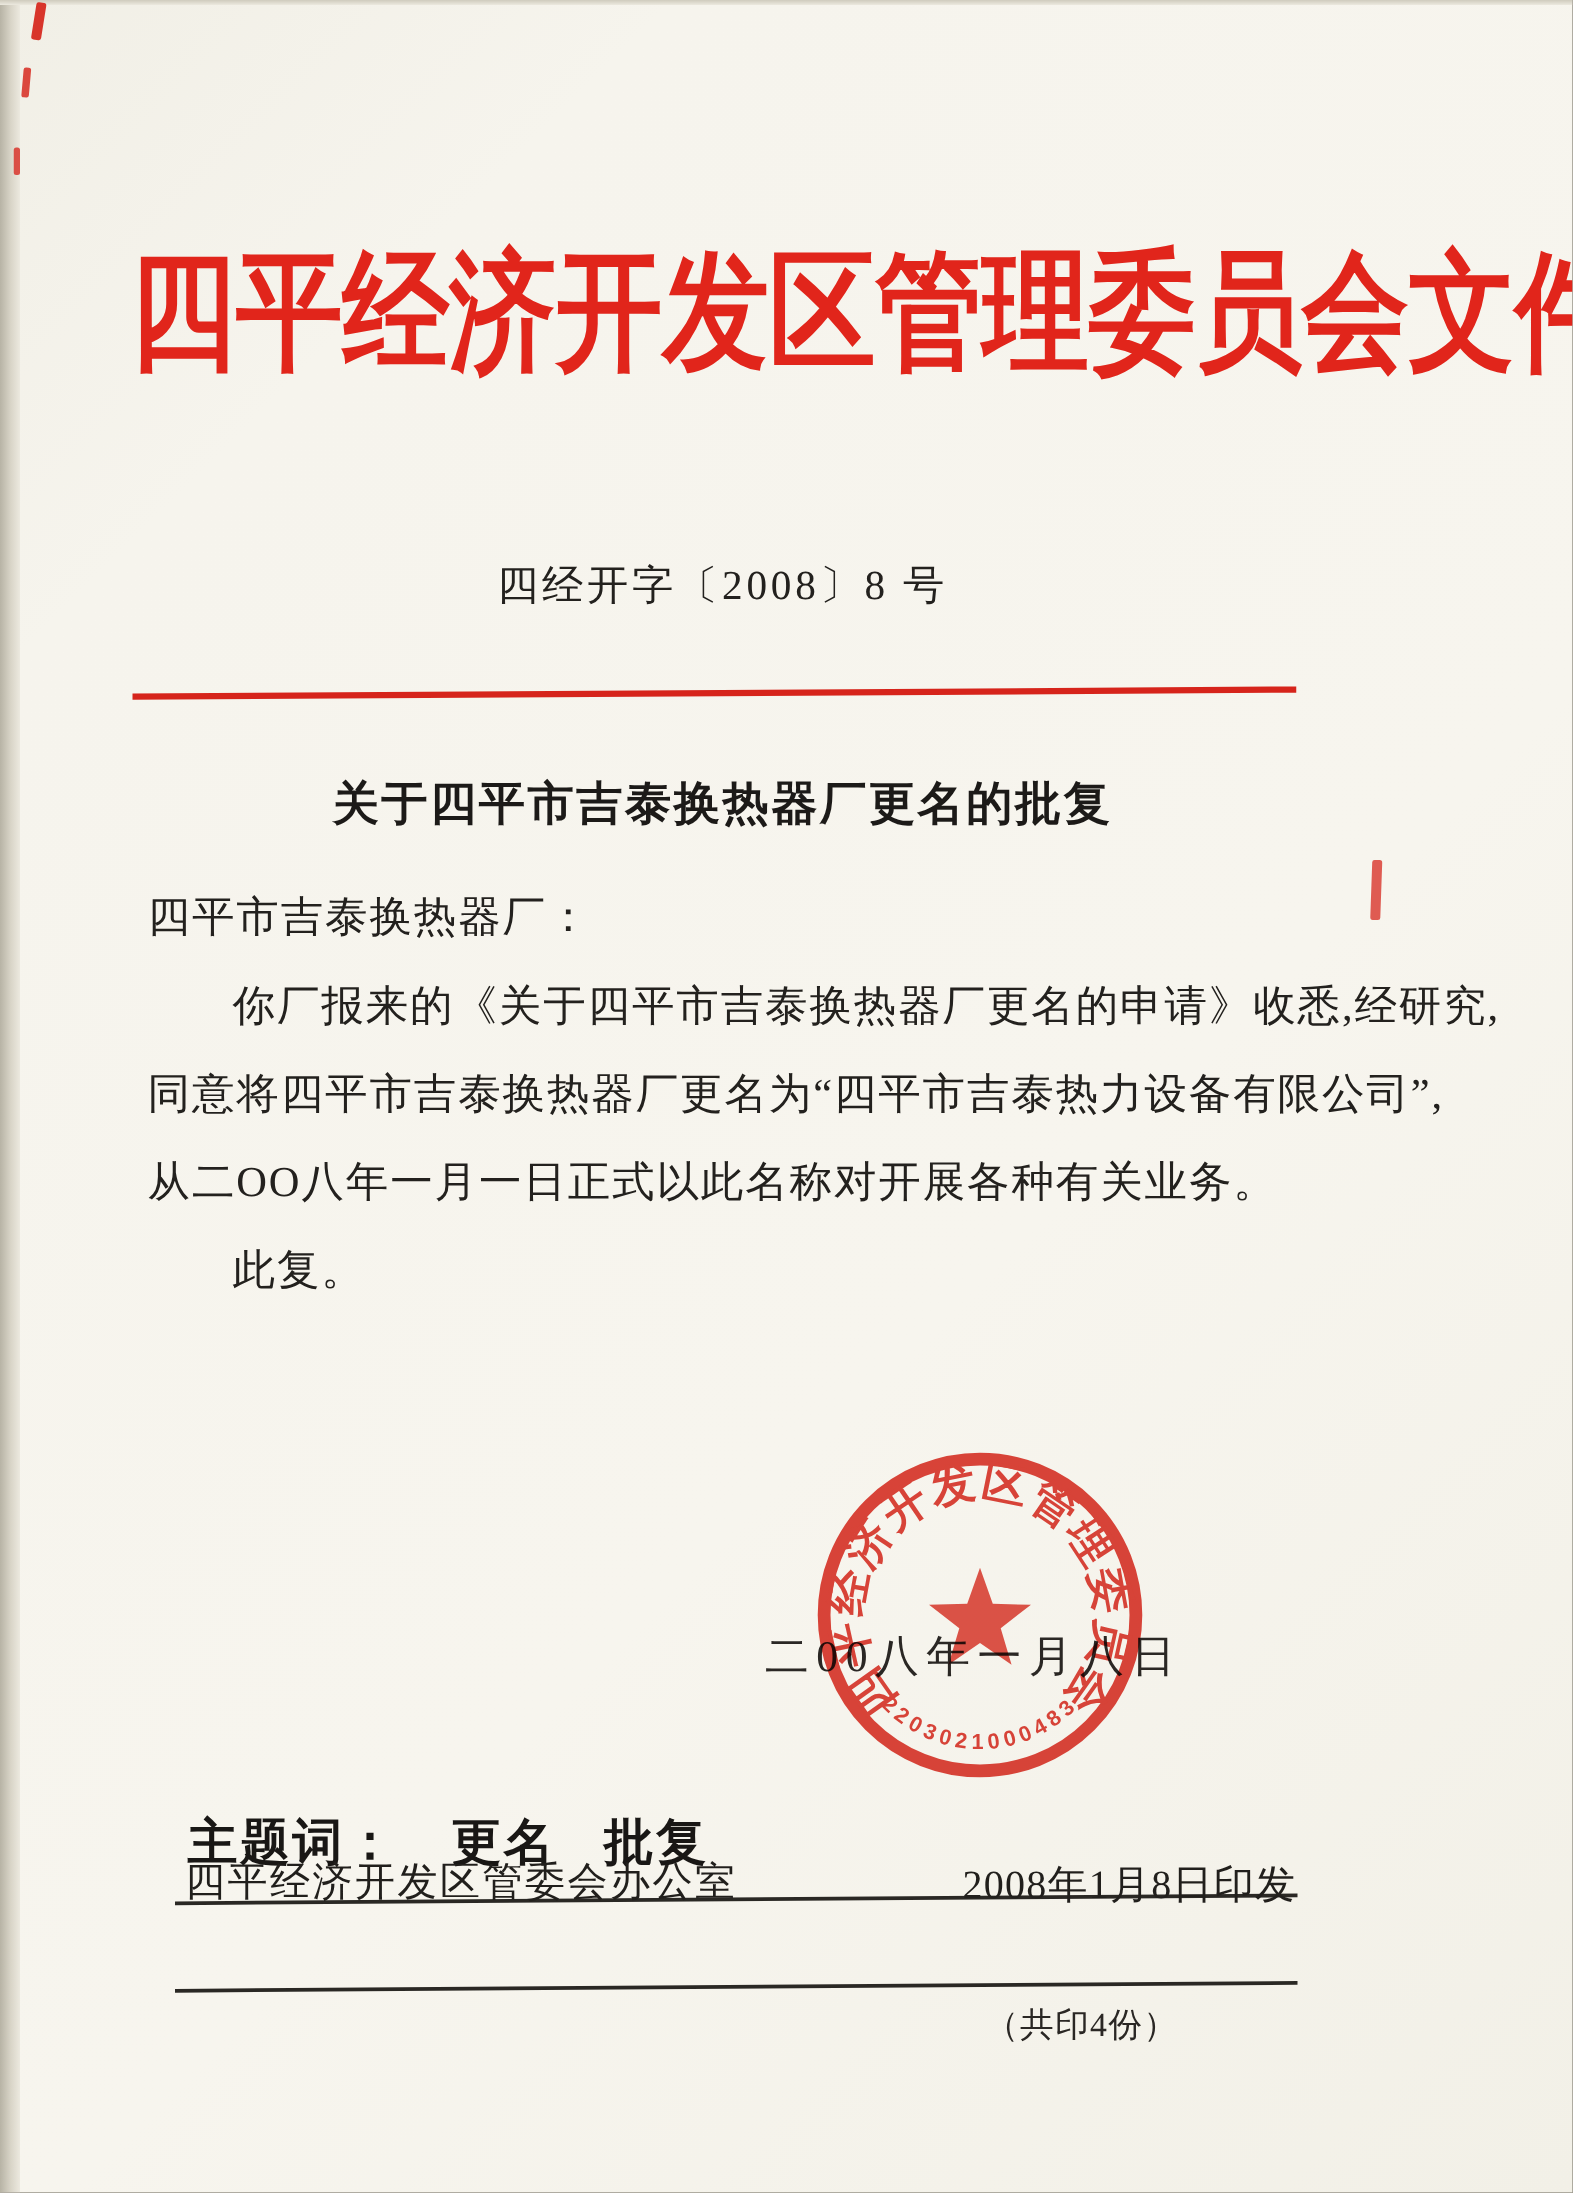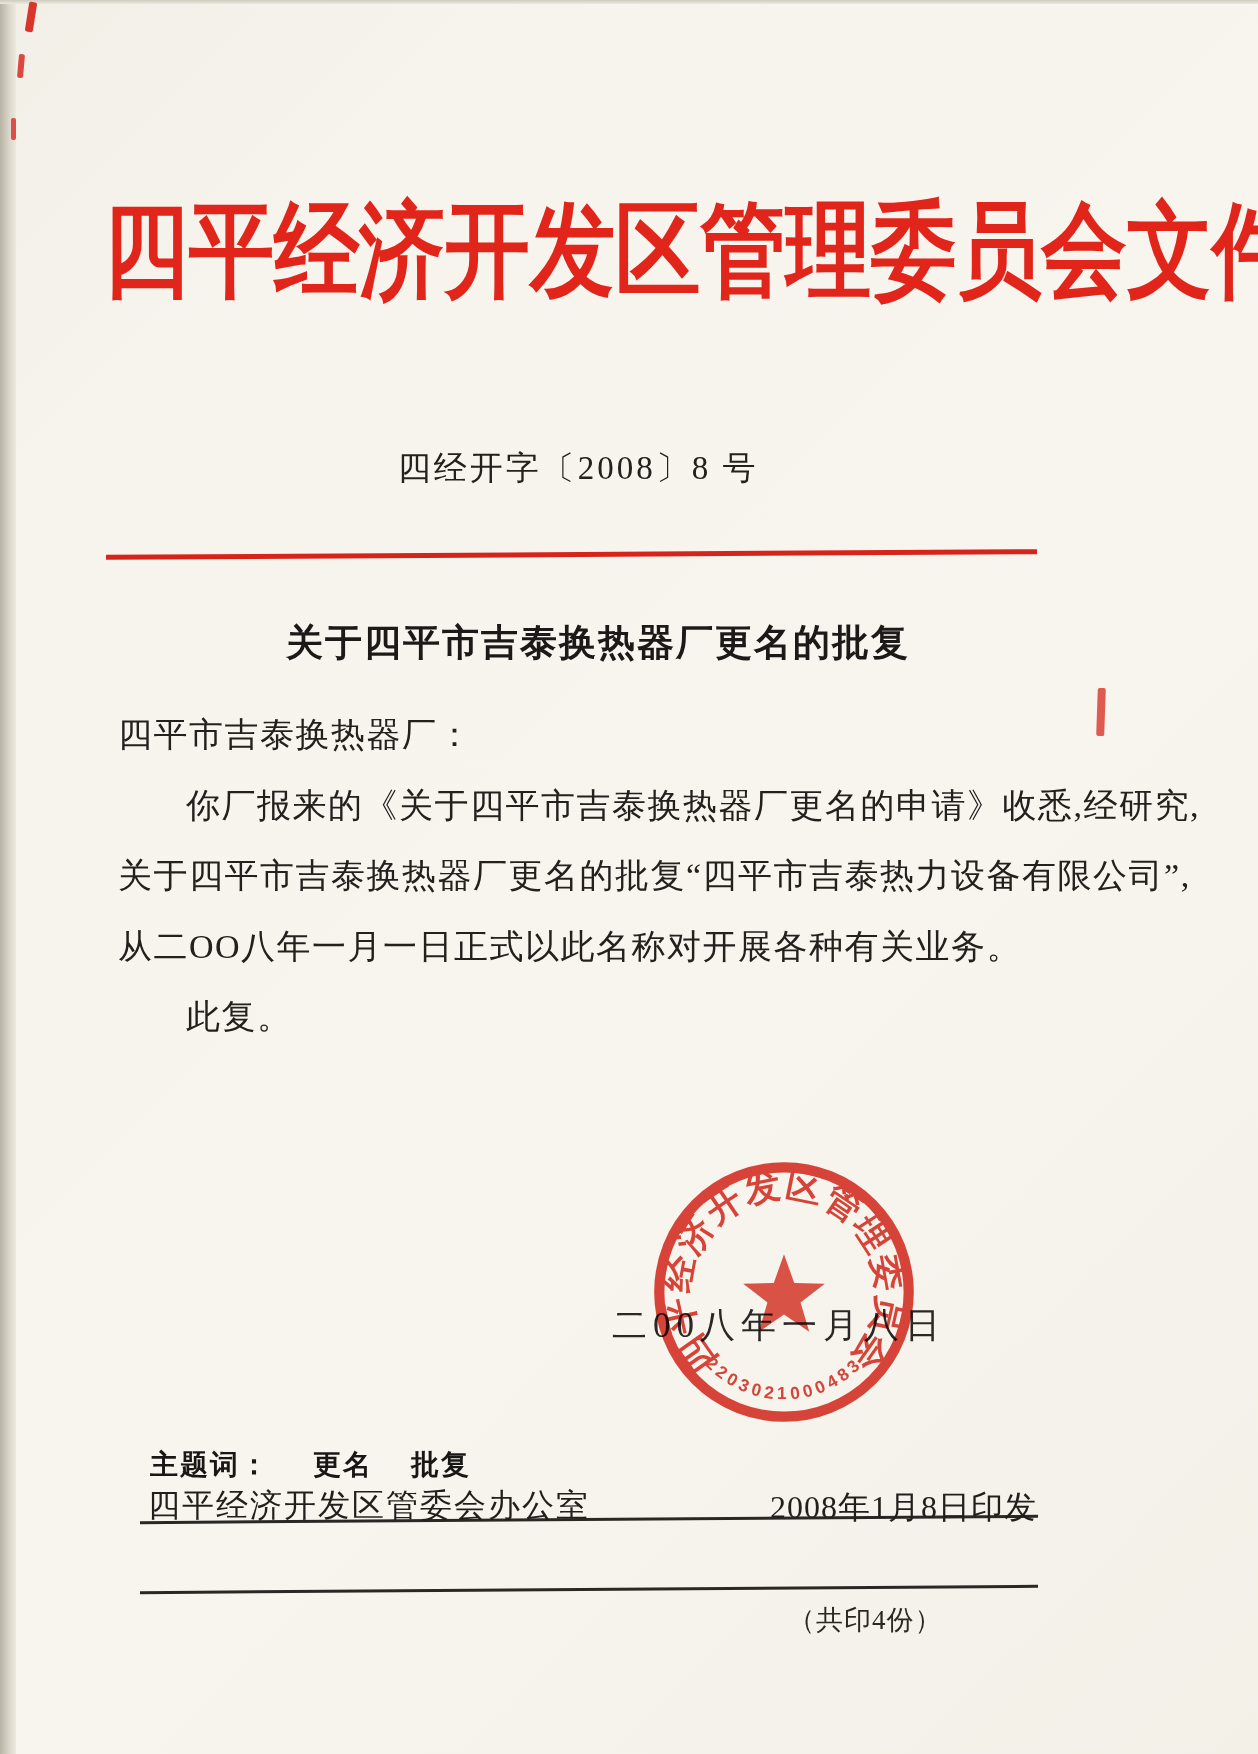--- a/index.html
+++ b/index.html
@@ -41,21 +41,21 @@
     text-align:center;font-size:33px;letter-spacing:3px;color:#23211e;font-family:Liberation Serif, serif;
   }
   .red-rule{
     position:absolute;left:106px;top:552px;width:931px;height:5px;
     background:#d6241b;transform:rotate(-0.35deg);
   }
   .doc-title{
     position:absolute;left:0;top:618px;width:1156px;margin:0;
     text-align:center;
     font-family:"Liberation Sans","DejaVu Sans",sans-serif;
-    font-size:37px;font-weight:700;letter-spacing:2px;color:#1c1a18;padding-left:20px;
+    font-size:37px;font-weight:700;letter-spacing:2px;color:#1c1a18;
   }
   .body-block{
     position:absolute;left:118px;top:700px;width:925px;
   }
   .body-block p{
     margin:0;font-size:34px;line-height:70.5px;letter-spacing:1.5px;
     color:#23211e;white-space:nowrap;
   }
   .indent{text-indent:2em;font-family:Liberation Serif, serif;}
 
@@ -64,21 +64,21 @@
     font-size:35px;letter-spacing:6px;color:#2a2724;white-space:nowrap;
   }
   .stamp{
     position:absolute;left:646px;top:1154px;width:276px;height:276px;
     z-index:2;mix-blend-mode:multiply;opacity:.93;
   }
   .keywords-row{
     position:absolute;left:150px;top:1446px;
     display:flex;align-items:baseline;
     font-family:"Liberation Sans","DejaVu Sans",sans-serif;
-    font-size:28px;font-weight:700;color:#191715;letter-spacing:2px;
+    font-size:40px;font-weight:700;color:#191715;letter-spacing:2px;
   }
   .keywords-row .term1{margin-left:43px;}
   .keywords-row .term2{margin-left:38px;}
   .black-rule{
     position:absolute;left:140px;width:898px;height:3px;
     background:#2a2824;transform:rotate(-0.4deg);
   }
   .rule-a{top:1518px;}
   .rule-b{top:1588px;}
   .issuing-office{
@@ -119,21 +119,21 @@
 
   <div class="doc-number">四经开字〔2008〕8 号</div>
 
   <div class="red-rule"></div>
 
   <h2 class="doc-title">关于四平市吉泰换热器厂更名的批复</h2>
 
   <div class="body-block">
     <p>四平市吉泰换热器厂：</p>
     <p class="indent">你厂报来的《关于四平市吉泰换热器厂更名的申请》收悉,经研究,</p>
-    <p>关于四平市吉泰换热器厂更名的批复“四平市吉泰热力设备有限公司”,</p>
+    <p>同意将四平市吉泰换热器厂更名为“四平市吉泰热力设备有限公司”,</p>
     <p>从二OO八年一月一日正式以此名称对开展各种有关业务。</p>
     <p class="indent">此复。</p>
   </div>
 
   <div class="date-line">二00八年一月八日</div>
 
   <svg class="stamp" viewBox="0 0 270 270" xmlns="http://www.w3.org/2000/svg">
     <circle cx="135" cy="135" r="122" fill="none" stroke="#dd382d" stroke-width="10"></circle>
     <path id="orgArc" d="M 69.9 200.1 A 92 92 0 1 1 200.1 200.1" fill="none"></path>
     <path id="serialArc" d="M 39.8 179.4 A 105 105 0 0 0 230.2 179.4" fill="none"></path>

